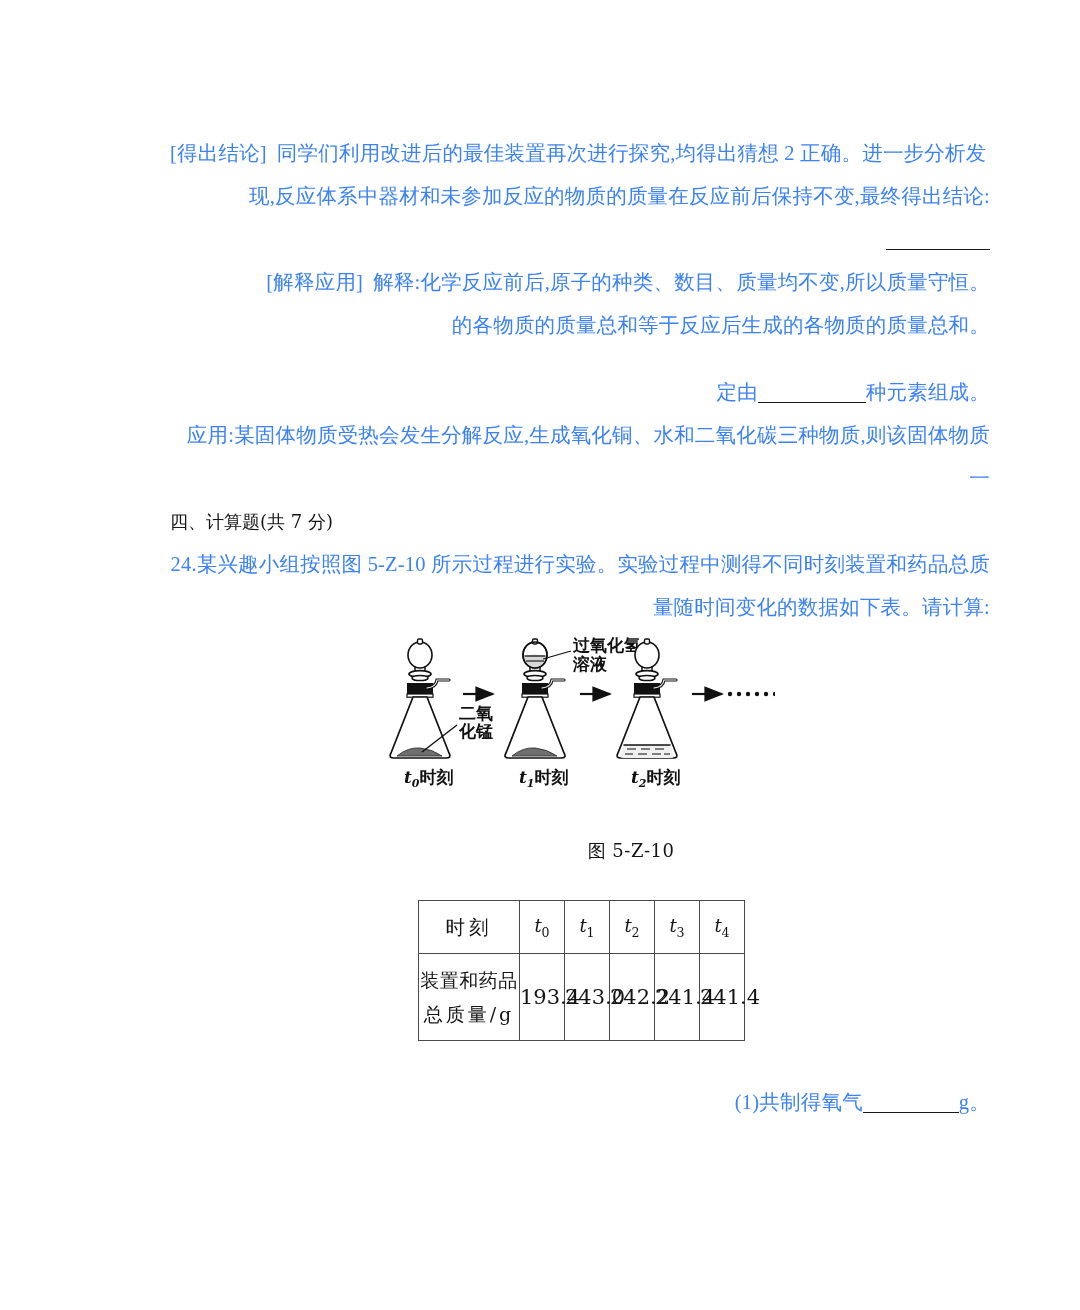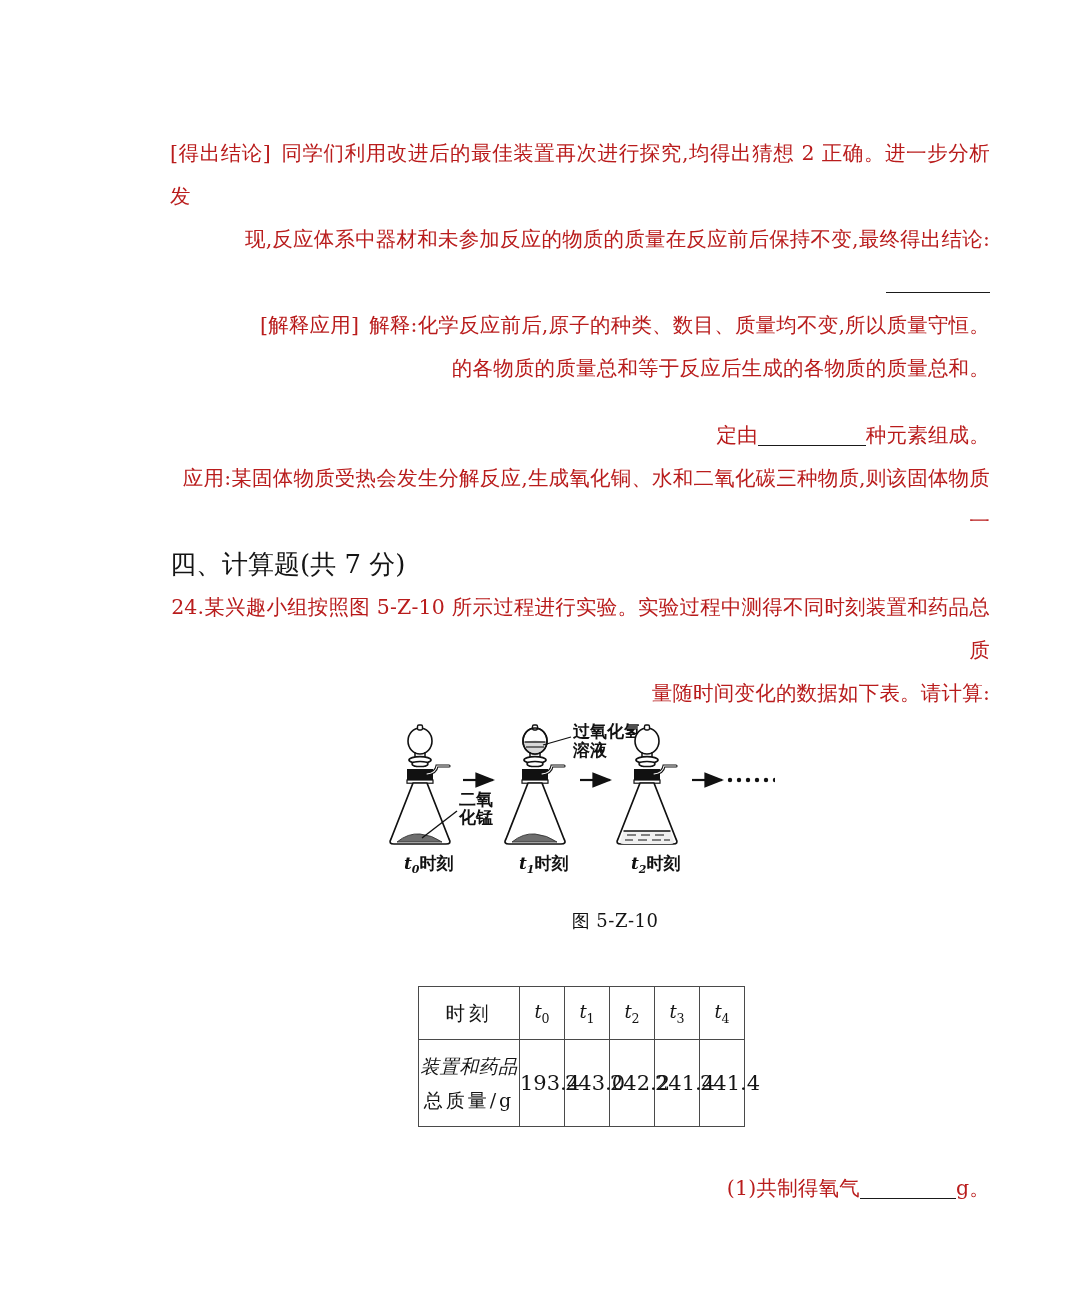--- a/index.html
+++ b/index.html
@@ -32,21 +32,22 @@
   }
 
   
   .para {
     font-size: 20.5px;
     line-height: 43px;
     letter-spacing: 0.2px;
     text-align: justify;
     text-justify: inter-character;
     margin: 0;
-    color: #b91c1c;
+    color: #3b82f6;
+    font-family: Liberation Serif, serif;
   }
   .para.tight { text-align: right; }
 
   .lead {
     white-space: nowrap;
   }
   .gap-s { display: inline-block; width: 10px; }
 
   
   .blank {
@@ -55,41 +56,41 @@
     height: 1em;
     vertical-align: -0.18em;
   }
   .blank-w1 { width: 104px; }
   .blank-w2 { width: 108px; }
   .blank-w3 { width: 96px; }
 
   .spacer-24 { height: 24px; }
 
   .section-title {
-    font-size: 26px;
+    font-size: 18px;
     line-height: 43px;
     margin: 0;
   }
 
   
   .figure-wrap {
     position: relative;
     width: 820px;
     height: 225px;
     margin-top: 8px;
   }
   .figure-svg {
     position: absolute;
     left: 205px;
     top: 0;
   }
   .fig-caption {
     text-align: center;
     font-size: 18px;
-    margin: 0;
+    margin: 16px;
     padding-left: 35px;
     letter-spacing: 0.5px;
   }
 
   
   .table-wrap {
     margin-top: 38px;
     display: flex;
     justify-content: flex-start;
     padding-left: 248px;
@@ -119,21 +120,21 @@
     height: 52px;
     font-size: 18px;
   }
   td.row-label {
     width: 100px;
     height: 86px;
     font-size: 19px;
     line-height: 34px;
     padding: 0 2px;
   }
-  td.row-label .l1 { display: block; letter-spacing: 0.5px; font-style: italic; }
+  td.row-label .l1 { display: block; letter-spacing: 0.5px; }
   td.row-label .l2 { display: block; letter-spacing: 3px; }
   td.val {
     width: 44px;
     height: 86px;
     font-size: 21px;
     position: relative;
   }
   td.val span.num {
     position: absolute;
     left: 0;

